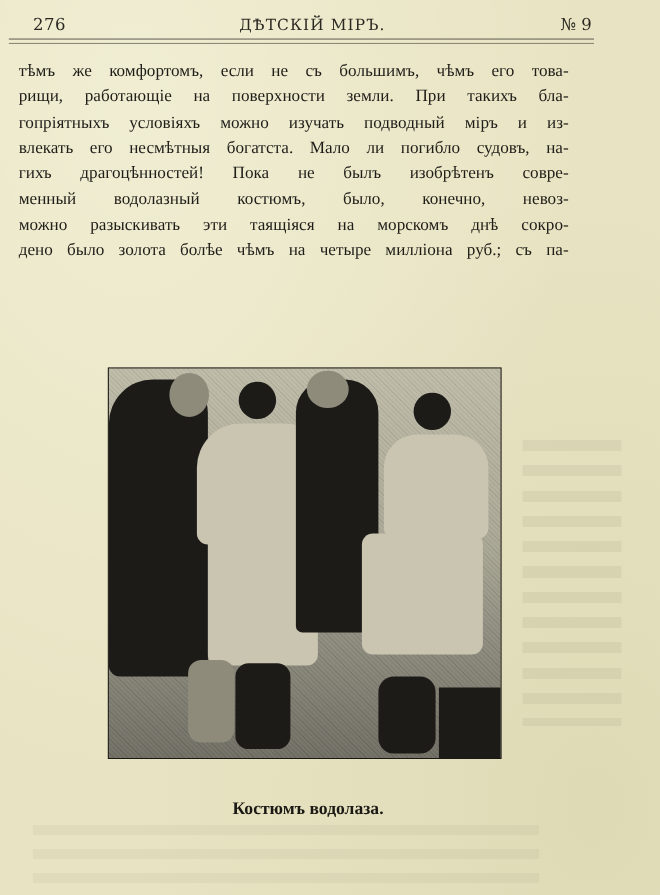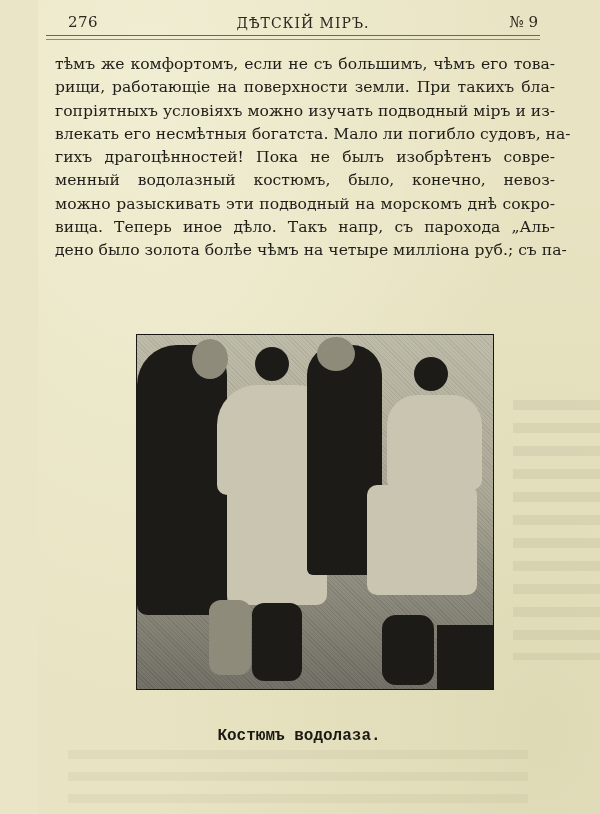--- a/index.html
+++ b/index.html
@@ -9,21 +9,20 @@
       position: relative;
       font-family: "DejaVu Serif", "Liberation Serif", serif;
       color: #1d1b16;
     }
     .page {
       position: absolute; inset: 0;
       background:
         radial-gradient(ellipse at 20% 10%, rgba(255,255,240,0.35), rgba(0,0,0,0) 60%),
         radial-gradient(ellipse at 90% 90%, rgba(180,170,120,0.18), rgba(0,0,0,0) 55%),
         #e8e4c3;
-      margin-left: 38px;
     }
     
     .running-head {
       position: absolute; left: 30px; right: 62px; top: 10px;
       height: 22px;
       font-size: 15px;
       color: #2a2820;
     }
     .running-head .page-num { position: absolute; left: 0; top: 3px; letter-spacing: 0.5px; }
     .running-head .journal-title { position: absolute; left: 0; right: 0; top: 5px; text-align: center; font-size: 14px; letter-spacing: 1px; }
@@ -33,20 +32,21 @@
       height: 3px;
       border-top: 1.5px solid #6b675a;
       border-bottom: 1px solid #8d8978;
     }
     
     .body-text {
       position: absolute; left: 17px; width: 500px; top: 53px;
       font-size: 15.6px;
       line-height: 23.3px;
       color: #1f1d18;
+      font-family: Liberation Serif, serif;
     }
     .body-text .line {
       display: block; white-space: nowrap;
       text-align: justify; text-align-last: justify;
       height: 23.3px;
     }
     
     .photo {
       position: absolute; left: 98px; top: 334px; width: 358px; height: 356px;
       border: 1.5px solid #1a1814;
@@ -56,21 +56,21 @@
         repeating-linear-gradient(45deg, rgba(0,0,0,0.05) 0 1px, rgba(255,255,255,0.04) 1px 3px),
         linear-gradient(180deg, #bdbaa7 0%, #a9a694 45%, #8c8a7c 70%, #6f6d62 100%);
     }
     .photo .fig { position: absolute; }
     .photo .dark { background: #1c1b18; }
     .photo .light { background: #c9c5b0; }
     .photo .mid { background: #8e8b7b; }
     .caption {
       position: absolute; left: 0; right: 0; top: 727px;
       text-align: center;
-      font-family: Liberation Mono, monospace;
+      font-family: Liberation Serif, serif;
       font-weight: bold;
       font-size: 16px;
       color: #1b1914;
       padding-right: 40px;
     }
     .bleed {
       position: absolute; left: 475px; top: 400px; width: 90px; height: 260px;
       background: repeating-linear-gradient(180deg, rgba(120,115,90,0.10) 0 10px, rgba(0,0,0,0) 10px 23px);
     }
     .bleed-bottom {
@@ -90,22 +90,21 @@
   </div>
   <div class="head-rule"></div>
 
   <div class="body-text">
     <span class="line">тѣмъ же комфортомъ, если не съ большимъ, чѣмъ его това-</span>
     <span class="line">рищи, работающіе на поверхности земли. При такихъ бла-</span>
     <span class="line">гопріятныхъ условіяхъ можно изучать подводный міръ и из-</span>
     <span class="line">влекать его несмѣтныя богатста. Мало ли погибло судовъ, на-</span>
     <span class="line">гихъ драгоцѣнностей! Пока не былъ изобрѣтенъ совре-</span>
     <span class="line">менный водолазный костюмъ, было, конечно, невоз-</span>
-    <span class="line">можно разыскивать эти подводный на морскомъ днѣ сокро-</span>
-    <span class="line">вища. Теперь иное дѣло. Такъ напр, съ парохода „Аль-</span>
+    <span class="line">можно разыскивать эти таящіяся на морскомъ днѣ сокро-</span>
     <span class="line">дено было золота болѣе чѣмъ на четыре милліона руб.; съ па-</span>
   </div>
 
   <div class="bleed"></div>
   <div class="bleed-bottom"></div>
 
   <div class="photo">
 
     <div class="fig dark" style="left:0;top:10px;width:90px;height:270px;border-radius:40px 30px 10px 10px;"></div>
     <div class="fig mid" style="left:55px;top:4px;width:36px;height:40px;border-radius:50%;"></div>

